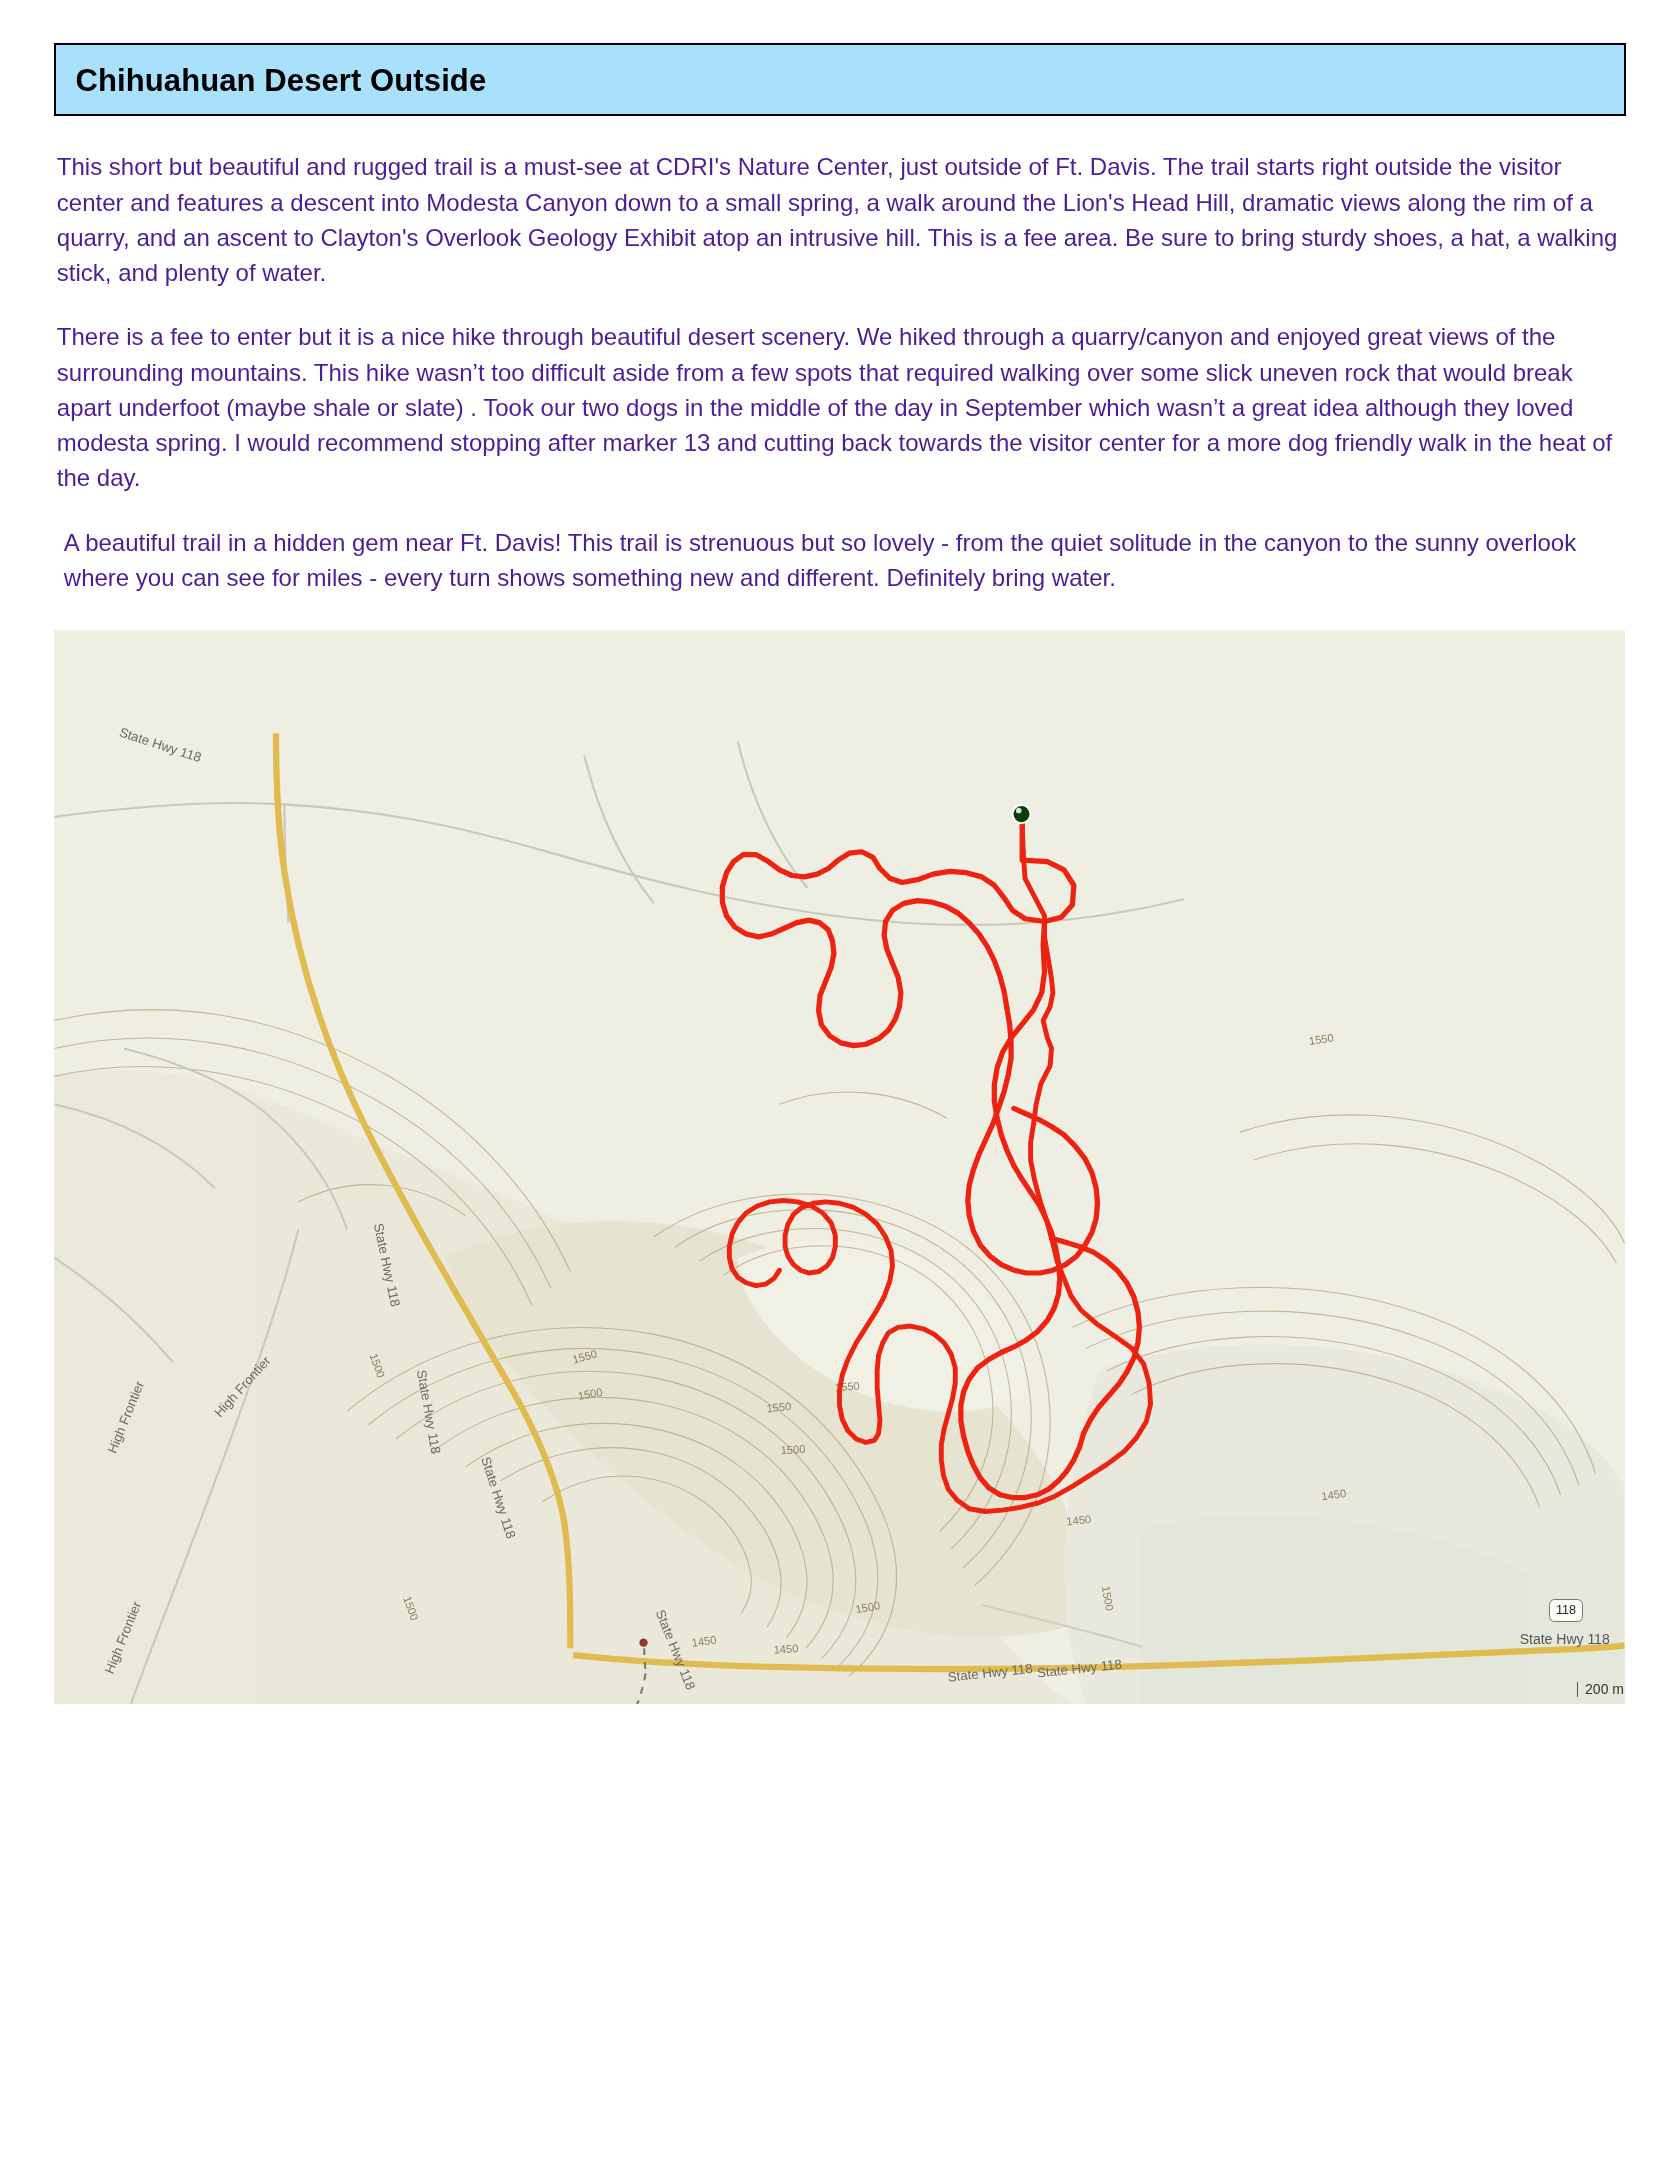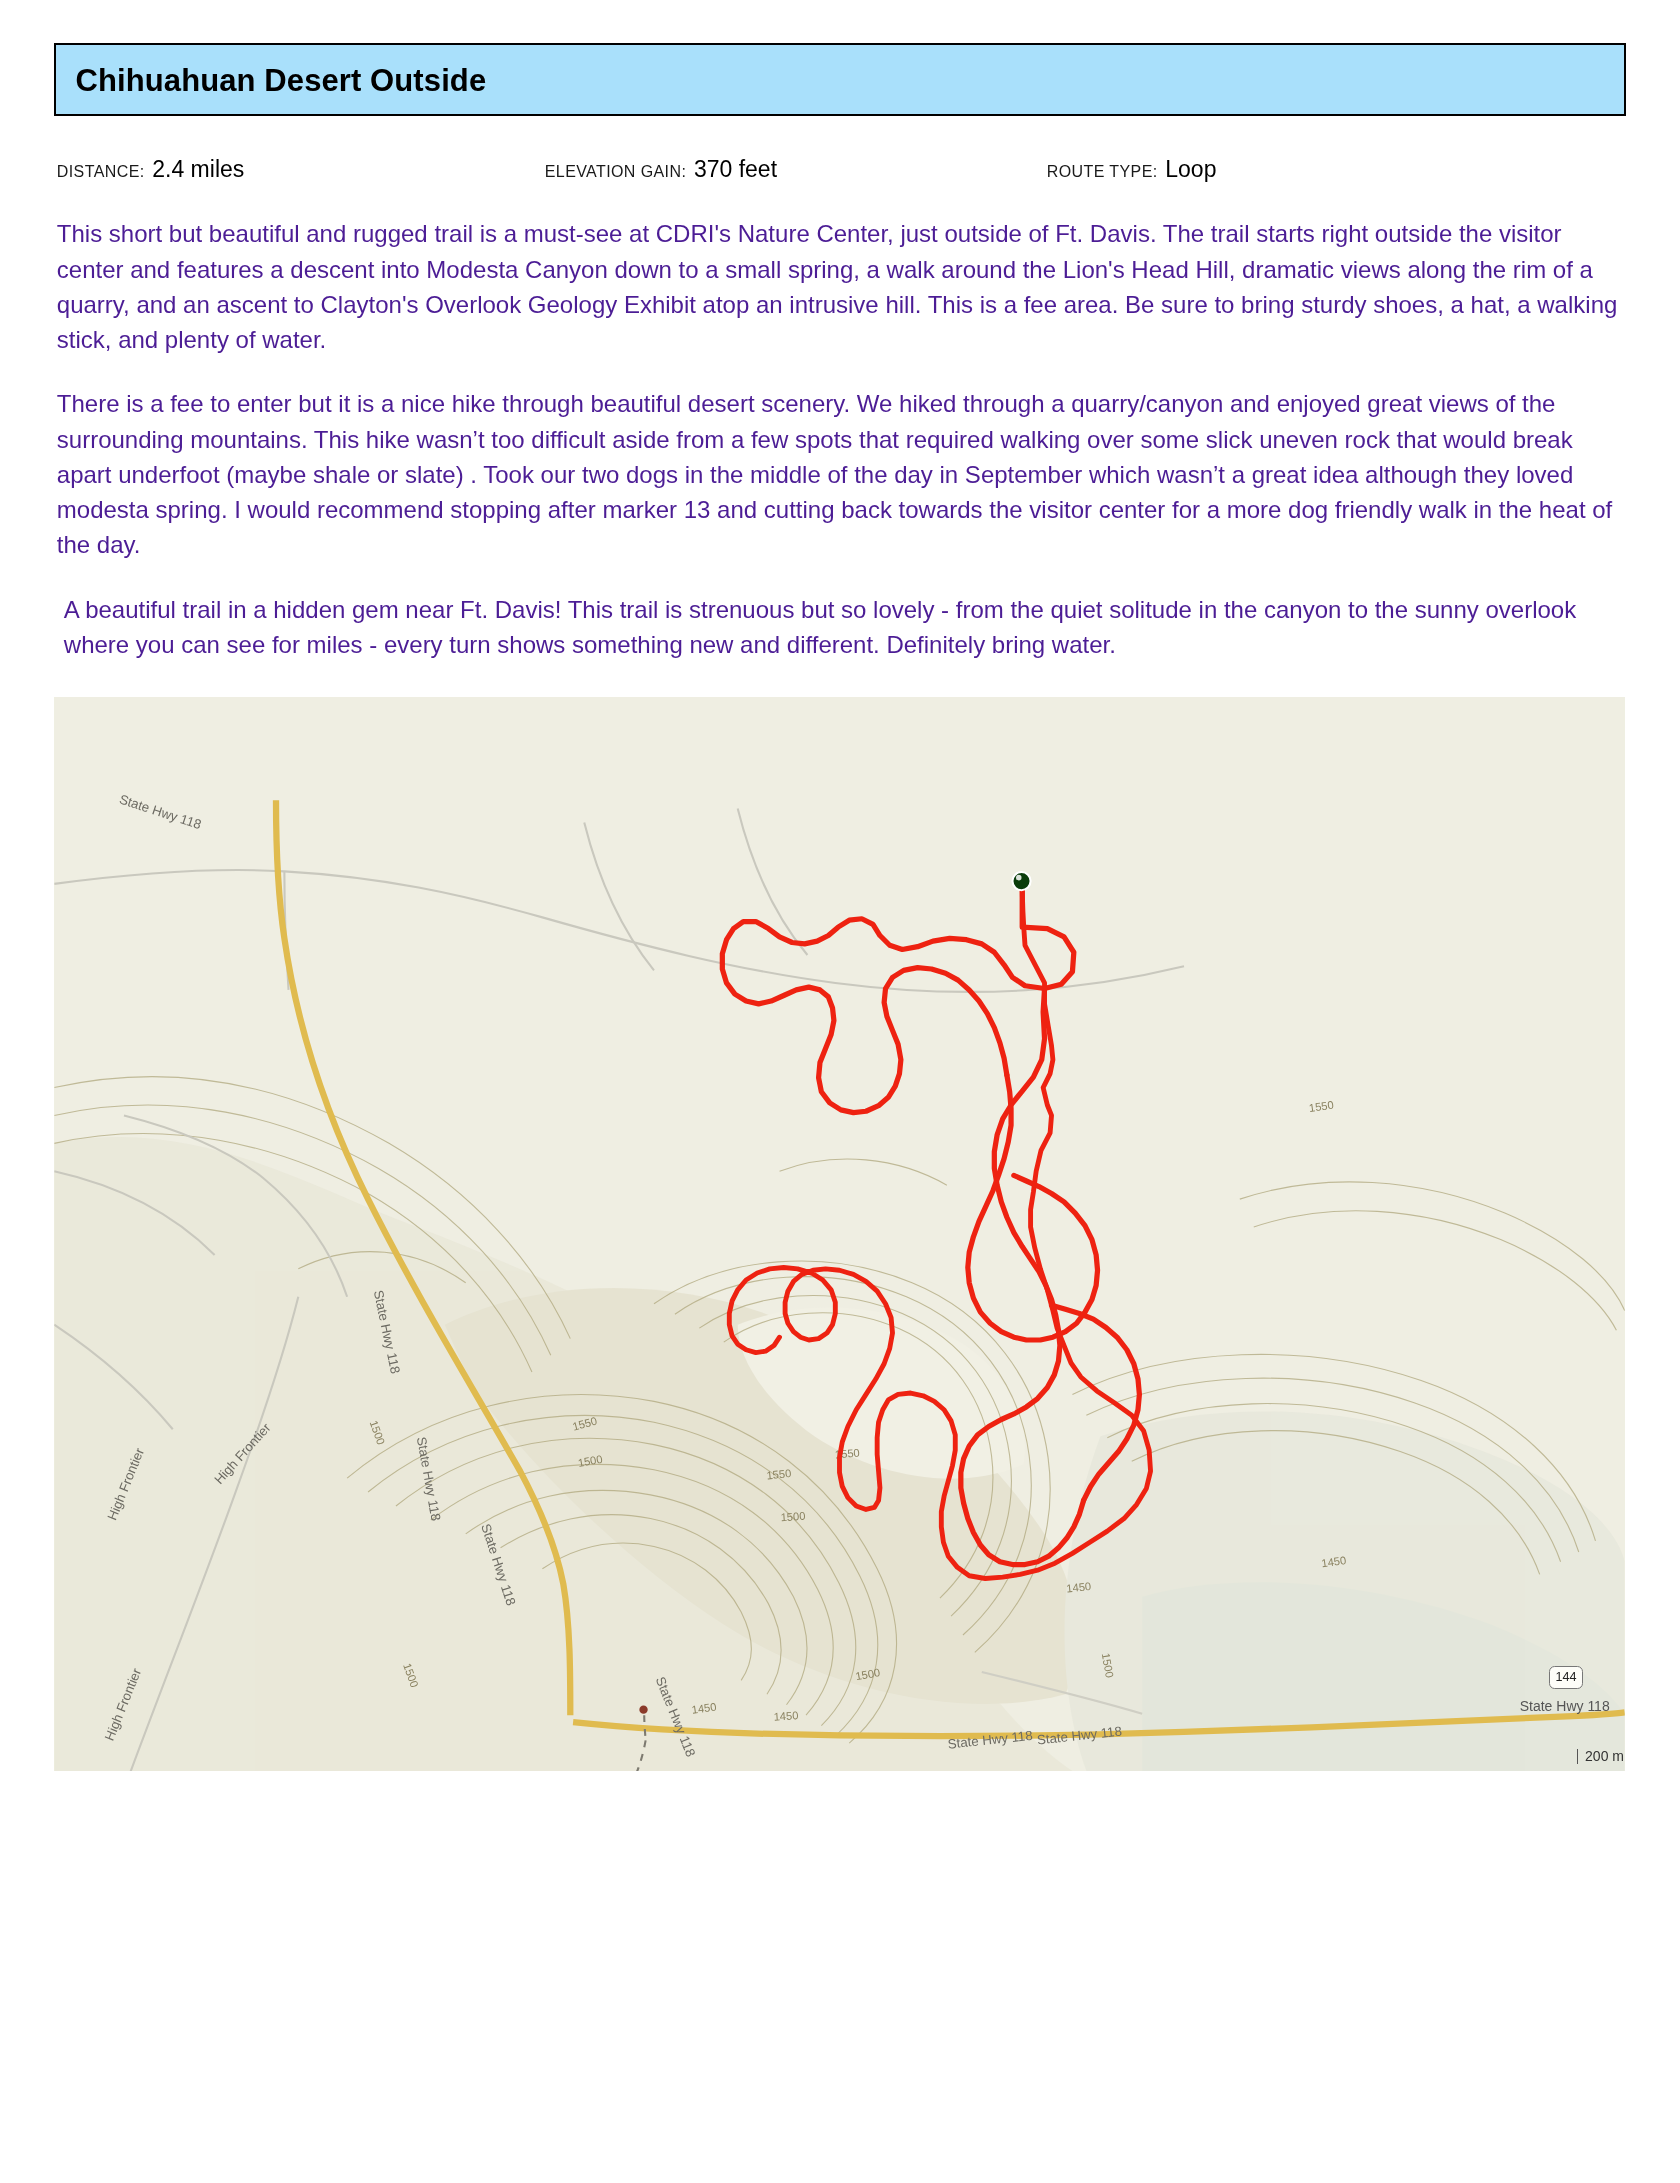--- a/index.html
+++ b/index.html
@@ -128,34 +128,20 @@
 </style>
 </head>
 <body>
 
 <div class="page">
 
   <div class="banner">
     <div class="banner-title">Chihuahuan Desert Outside</div>
   </div>
 
-  <div class="stats">
-    <div class="stat distance">
-      <span class="stat-label">DISTANCE:</span>
-      <span class="stat-value">2.4 miles</span>
-    </div>
-    <div class="stat elevation">
-      <span class="stat-label">ELEVATION GAIN:</span>
-      <span class="stat-value">370 feet</span>
-    </div>
-    <div class="stat routetype">
-      <span class="stat-label">ROUTE TYPE:</span>
-      <span class="stat-value">Loop</span>
-    </div>
-  </div>
 
   <div class="body-text">
     <p>This short but beautiful and rugged trail is a must-see at CDRI's Nature Center, just outside of Ft. Davis. The trail starts right outside the visitor center and features a descent into Modesta Canyon down to a small spring, a walk around the Lion's Head Hill, dramatic views along the rim of a quarry, and an ascent to Clayton's Overlook Geology Exhibit atop an intrusive hill. This is a fee area. Be sure to bring sturdy shoes, a hat, a walking stick, and plenty of water.</p>
     <p>There is a fee to enter but it is a nice hike through beautiful desert scenery. We hiked through a quarry/canyon and enjoyed great views of the surrounding mountains. This hike wasn’t too difficult aside from a few spots that required walking over some slick uneven rock that would break apart underfoot (maybe shale or slate) . Took our two dogs in the middle of the day in September which wasn’t a great idea although they loved modesta spring. I would recommend stopping after marker 13 and cutting back towards the visitor center for a more dog friendly walk in the heat of the day.</p>
     <p>A beautiful trail in a hidden gem near Ft. Davis! This trail is strenuous but so lovely - from the quiet solitude in the canyon to the sunny overlook where you can see for miles - every turn shows something new and different. Definitely bring water.</p>
   </div>
 
   <div class="map-wrap">
     <svg width="1571" height="1074" viewBox="0 0 2252 1540" xmlns="http://www.w3.org/2000/svg">
       <defs>
@@ -722,19 +708,19 @@
         </g>
 
         <g>
           <circle cx="1387" cy="264" r="13" fill="#0b3d0b" stroke="#ffffff" stroke-width="3"></circle>
           <circle cx="1383" cy="259" r="4" fill="#ffffff" opacity="0.85"></circle>
         </g>
 
       </g>
     </svg>
 
-    <div class="hwy-shield">144</div>
+    <div class="hwy-shield">118</div>
     <div class="hwy-shield-label">State Hwy 118</div>
     <div class="scale-bar">200 m</div>
   </div>
 
 </div>
 
 
 </body></html>

